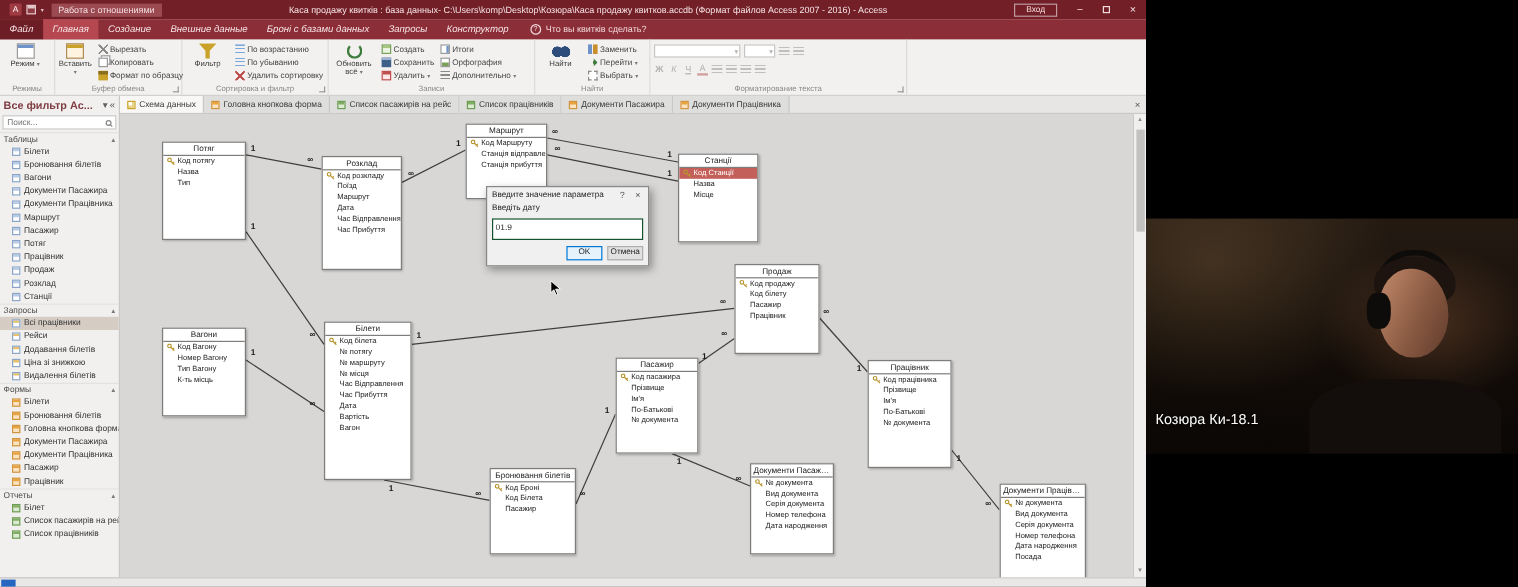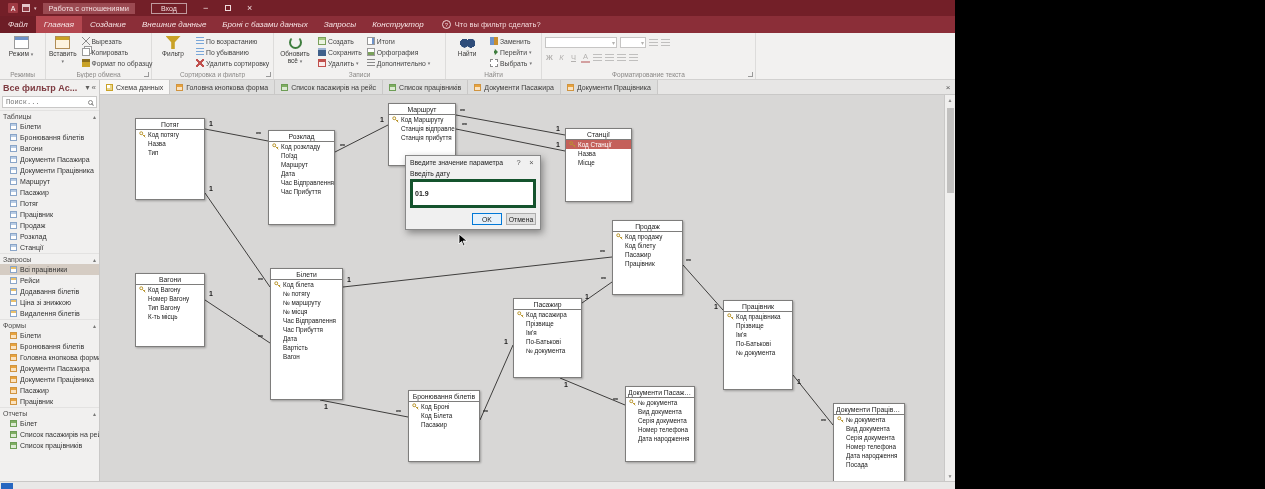--- a/index.html
+++ b/index.html
@@ -85,21 +85,21 @@
   
   .sidebar { position:absolute; top:80px; left:0; width:100px; bottom:8px; background:#f1f0ef;
              border-right:1px solid #c9c8c7; overflow:hidden; }
   .nav-header { height:15px; display:flex; align-items:center; padding:0 3px; color:#7e3b41;
                 font-size:9px; font-weight:bold; white-space:nowrap; }
   .nav-header .grow { flex:1; }
   .nav-hic { color:#5f5e5d; font-size:8px; margin-left:2px; font-weight:normal; }
   .nav-search { margin:1px 2px 2px; height:12px; background:#fff; border:1px solid #c9c8c7;
                 display:flex; align-items:center; padding:0 3px; gap:2px; }
   .nav-search input { border:none; outline:none; width:100%; font-size:7px; color:#555; background:transparent;
-                      font-family:Liberation Mono, monospace; }
+                      font-family:Liberation Sans, sans-serif; }
   .mag { width:5px; height:5px; border:1px solid #8a8988; border-radius:50%; position:relative; flex:0 0 5px; }
   .mag::after { content:""; position:absolute; width:3px; height:1px; background:#8a8988;
                 transform:rotate(45deg); right:-2px; bottom:-1px; }
   .nav-sec { display:flex; align-items:center; height:11px; padding:0 3px; color:#4a4948;
              font-size:7px; border-top:1px solid #e3e2e1; }
   .nav-sec .nav-sec-label { flex:1; white-space:nowrap; overflow:hidden; }
   .nav-sec-chev { font-size:6px; color:#7a7978; }
   .nav-item { display:flex; align-items:center; gap:3px; height:11px; padding-left:10px;
               font-size:7px; color:#333; white-space:nowrap; overflow:hidden; }
   .nav-item.selected { background:#d5ccc3; }
@@ -135,22 +135,22 @@
   .keyic { width:7px; flex:0 0 7px; display:flex; align-items:center; }
 
   
   .dlg { position:absolute; left:305px; top:60px; width:136px; z-index:30; background:#f0f0f0;
          border:1px solid #888; box-shadow:2px 3px 7px rgba(0,0,0,.38); }
   .dlg-title { height:13px; display:flex; align-items:center; padding:0 2px 0 4px; color:#222; }
   .dlg-title .t { flex:1; font-size:6.8px; white-space:nowrap; overflow:hidden; }
   .dlg-hb { width:13px; text-align:center; color:#555; font-size:7.5px; }
   .dlg-body { padding:1px 4px 4px; }
   .dlg-prompt { font-size:6.8px; color:#222; margin-bottom:2px; }
-  .dlg-input { width:100%; height:29px; border:3px solid #14532d; font-size:7px; padding:0 2px;
-               background:#fff; color:#222; font-family:inherit;font-weight:bold; }
+  .dlg-input { width:100%; height:18px; border:1px solid #14532d; font-size:7px; padding:0 2px;
+               background:#fff; color:#222; font-family:inherit; }
   .dlg-btns { display:flex; justify-content:flex-end; gap:4px; margin-top:5px; }
   .dlg-btn { min-width:30px; height:12px; font-size:6.8px; background:#e1e1e1; border:1px solid #adadad;
              font-family:inherit; color:#222; }
   .dlg-btn.primary { border:1px solid #0078d7; background:#e5f1fb; }
 
   .cursor { position:absolute; left:358px; top:138px; z-index:40; }
 
   
   .vscroll { position:absolute; top:95px; left:944px; width:11px; height:386px; background:#f0efee;
              border-left:1px solid #c9c8c7; }
@@ -187,41 +187,42 @@
 <div class="screen">
   <div class="app">
 
     <div class="titlebar">
       <div class="qat">
         <span class="app-logo">A</span>
         <span class="floppy"></span>
         <span class="qat-dd">▾</span>
       </div>
       <span class="ctx-chip">Работа с отношениями</span>
+      <span class="title-text">Каса продажу квитків : база данных- C:\Users\komp\Desktop\Козюра\Каса продажу квитков.accdb (Формат файлов Access 2007 - 2016) - Access</span>
       <span class="signin">Вход</span>
       <span class="wc">−</span>
       <span class="wc">
           <span class="restore-box"></span>
         </span>
       <span class="wc">×</span>
     </div>
 
     <div class="tabrow">
       <span id="tabsHolder">
           <span class="rtab file">Файл</span>
           <span class="rtab active">Главная</span>
           <span class="rtab">Создание</span>
           <span class="rtab">Внешние данные</span>
           <span class="rtab">Броні с базами данных</span>
           <span class="rtab">Запросы</span>
           <span class="rtab">Конструктор</span>
         </span>
       <span class="tellme">
         <span class="tm-ic">?</span>
-        <span>Что вы фильтр сделать?</span>
+        <span>Что вы квитків сделать?</span>
       </span>
     </div>
 
     <div class="ribbon">
       <div class="rgroup" style="width:46px">
         <div class="rg-body">
           <div class="bigbtn">
             <span class="bicon ic-view"></span>
             <span><span>Режим</span> <span class="dd">▾</span></span>
           </div>
@@ -927,13 +928,24 @@
     <div class="vscroll">
       <span class="varrow" style="top:0">▲</span>
       <span class="vthumb"></span>
       <span class="varrow" style="bottom:0">▼</span>
     </div>
     <div class="statusbar">
       <span class="status-blue"></span>
     </div>
   </div>
 
+  <div class="videopan videopanel">
+    <div class="webcam">
+      <div class="cam-amb"></div>
+      <div class="cam-body"></div>
+      <div class="cam-band"></div>
+      <div class="cam-hair"></div>
+      <div class="cam-head"></div>
+      <div class="cam-earcup"></div>
+      <span class="cam-name">Козюра Ки-18.1</span>
+    </div>
+  </div>
 </div>
 
 </body></html>

